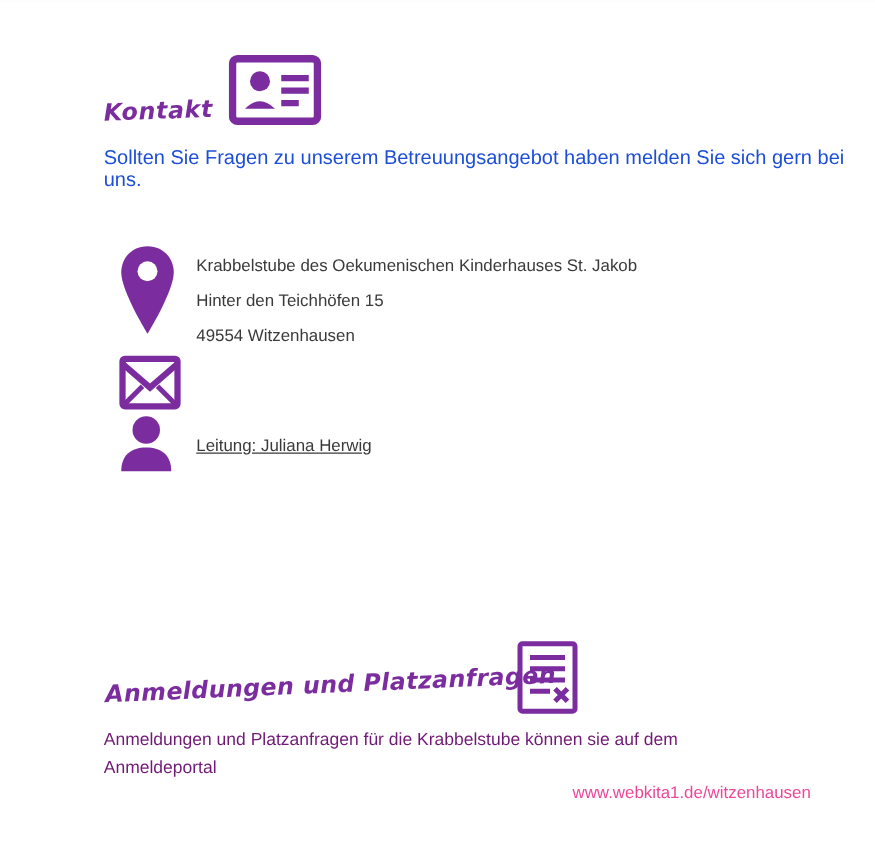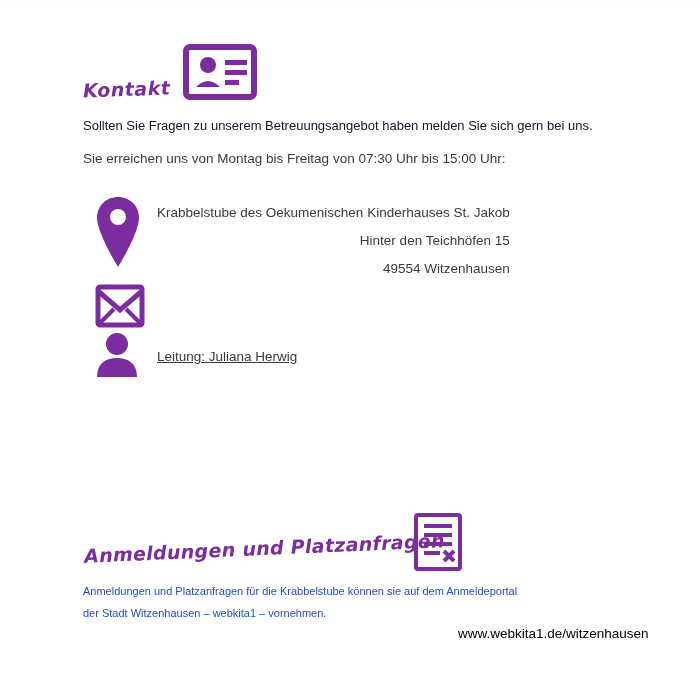--- a/index.html
+++ b/index.html
@@ -38,22 +38,22 @@
     position: absolute;
     left: 183px;
     top: 44px;
   }
 
   
   .intro1 {
     position: absolute;
     left: 83px;
     top: 118px;
-    font-size: 13px;
-    color: #0f172a;
+    font-size: 16px;
+    color: #1d4ed8;
   }
   .intro2 {
     position: absolute;
     left: 83px;
     top: 151px;
     font-size: 13.5px;
     color: #3a3a3a;
   }
 
   
@@ -72,21 +72,20 @@
     width: 62px;
     flex: 0 0 62px;
     display: flex;
     justify-content: flex-start;
     align-items: flex-start;
   }
   .row-text {
     font-size: 13.5px;
     color: #3a3a3a;
     line-height: 28px;
-    text-align: right;
   }
   .row-address { padding-top: 4px; }
   .row-phone   { padding-top: 22px; }
   .row-mail    { padding-top: 14px; }
   .row-lead    { padding-top: 12px; text-decoration: underline; }
 
   .addr-line { display: block; }
 
   
   .anmeld-heading {
@@ -103,31 +102,31 @@
   }
   .form-icon {
     position: absolute;
     left: 413px;
     top: 512px;
   }
   .anmeld-text {
     position: absolute;
     left: 83px;
     top: 580px;
-    font-size: 11px;
-    color: #1d4ed8;
+    font-size: 14px;
+    color: #701a75;
     line-height: 22px;
     width: 540px;
   }
   .website {
     position: absolute;
     left: 458px;
     top: 626px;
     font-size: 13.5px;
-    color: #000000;
+    color: #ec4899;
   }
   .edge-top {
     position: absolute;
     left: 0; top: 0; width: 700px; height: 2px;
     background: #fdfdfd;
   }
 </style>
 </head>
 <body>
 
@@ -142,21 +141,20 @@
       <rect x="3" y="3" width="68" height="50" rx="4" ry="4" fill="none" stroke="#7b2c9e" stroke-width="6"></rect>
       <circle cx="25" cy="21" r="8" fill="#7b2c9e"></circle>
       <path d="M13 43 q12 -12 24 0 z" fill="#7b2c9e"></path>
       <rect x="42" y="16" width="22" height="5" fill="#7b2c9e"></rect>
       <rect x="42" y="26" width="22" height="5" fill="#7b2c9e"></rect>
       <rect x="42" y="36" width="14" height="5" fill="#7b2c9e"></rect>
     </svg>
   </div>
 
   <div class="intro1">Sollten Sie Fragen zu unserem Betreuungsangebot haben melden Sie sich gern bei uns.</div>
-  <div class="intro2">Sie erreichen uns von Montag bis Freitag von 07:30 Uhr bis 15:00 Uhr:</div>
 
   <div class="contact-block">
 
     <div class="contact-row">
       <div class="row-icon">
         <svg width="46" height="74" viewBox="0 0 46 74" xmlns="http://www.w3.org/2000/svg">
           <path d="M23 2 C11 2 2 11 2 23 C2 38 23 72 23 72 C23 72 44 38 44 23 C44 11 35 2 23 2 Z" fill="#7b2c9e"></path>
           <circle cx="23" cy="22" r="8" fill="#ffffff"></circle>
         </svg>
       </div>
@@ -199,18 +197,17 @@
       <rect x="11" y="12" width="28" height="4" fill="#7b2c9e"></rect>
       <rect x="11" y="21" width="28" height="4" fill="#7b2c9e"></rect>
       <rect x="11" y="30" width="28" height="4" fill="#7b2c9e"></rect>
       <rect x="11" y="39" width="16" height="4" fill="#7b2c9e"></rect>
       <path d="M31 39 L41 49 M41 39 L31 49" stroke="#7b2c9e" stroke-width="4" fill="none"></path>
     </svg>
   </div>
 
   <div class="anmeld-text">
     <span>Anmeldungen und Platzanfragen für die Krabbelstube können sie auf dem Anmeldeportal</span><br>
-    <span>der Stadt Witzenhausen – webkita1 – vornehmen.</span>
   </div>
 
   <div class="website">www.webkita1.de/witzenhausen</div>
 
 </div>
 
 </body></html>

